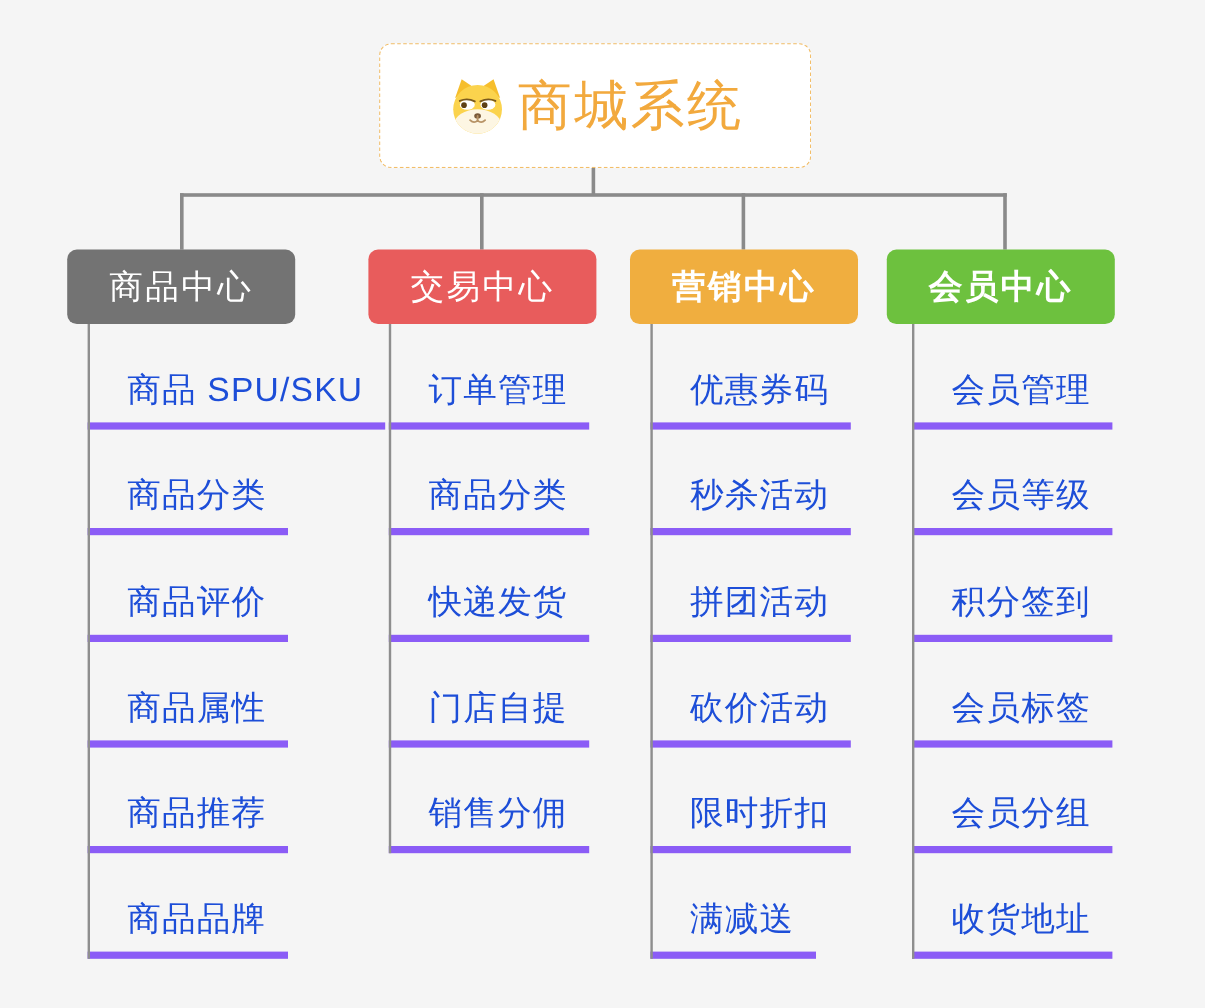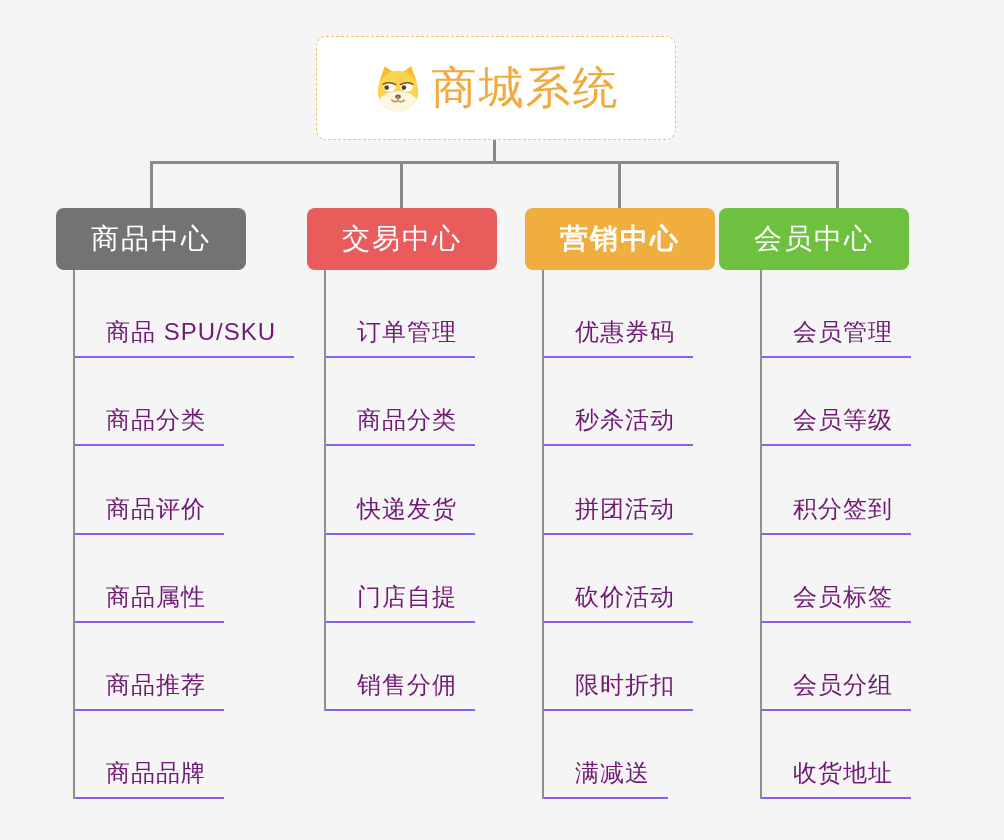--- a/index.html
+++ b/index.html
@@ -34,33 +34,33 @@
   .drop1{left:150px;} .drop2{left:400px;} .drop3{left:618px;} .drop4{left:836px;}
 
   
   .branch-node{
     position:absolute;top:208px;width:190px;height:62px;
     border-radius:8px;
     display:flex;align-items:center;justify-content:center;
     color:#ffffff;font-size:28px;letter-spacing:2px;
     cursor:pointer;
   }
-  .b1{left:56px;} .b2{left:307px;} .b3{left:525px;font-weight:bold;} .b4{left:719px;}
+  .b1{left:56px;} .b2{left:307px;} .b3{left:525px;font-weight:bold;} .b4{left:739px;font-weight:bold;}
 
   
   .column{position:absolute;top:270px;}
   .c1{left:73px;} .c2{left:324px;} .c3{left:542px;} .c4{left:760px;}
   .trunk{
     position:absolute;left:0;top:0;bottom:0;width:2px;background:#8e8e8e;
   }
   .leaf-row{height:88.2px;display:flex;align-items:flex-end;}
   .leaf-label{
-    font-size:24px;letter-spacing:1px;color:#701a75;white-space:nowrap;
+    font-size:28px;letter-spacing:1px;color:#1d4ed8;white-space:nowrap;
     padding:0 18px 8px 33px;
-    border-bottom:2px solid #8b5cf6;
+    border-bottom:6px solid #8b5cf6;
     cursor:pointer;
   }
 </style>
 </head>
 <body>
 
 <div class="canvas">
 
   <div class="line root-stub"></div>
   <div class="line bus"></div>

